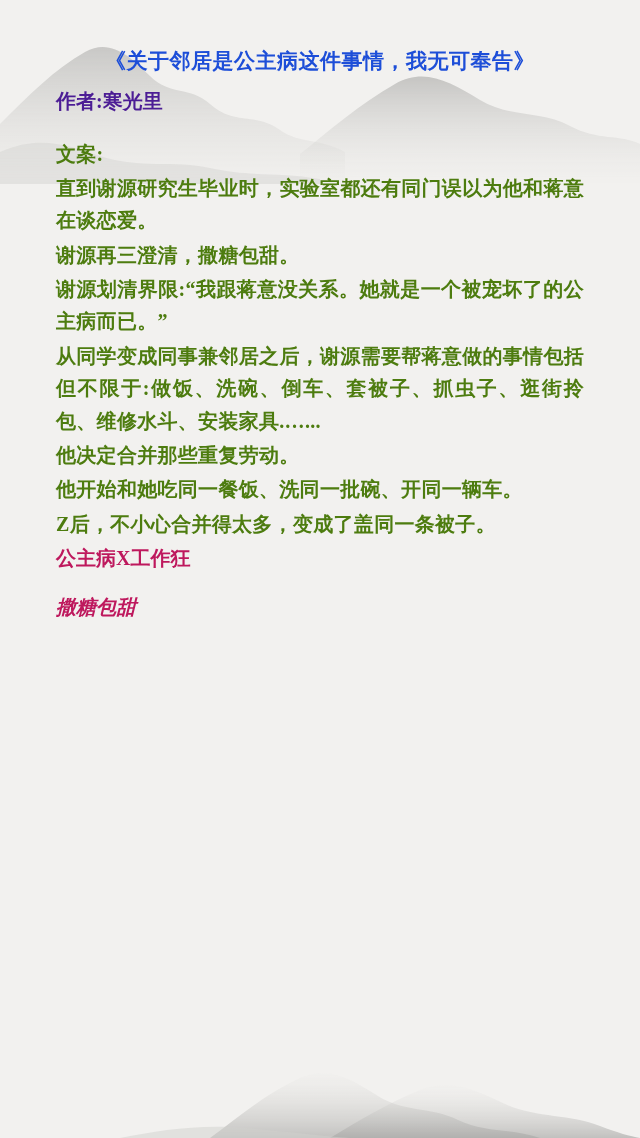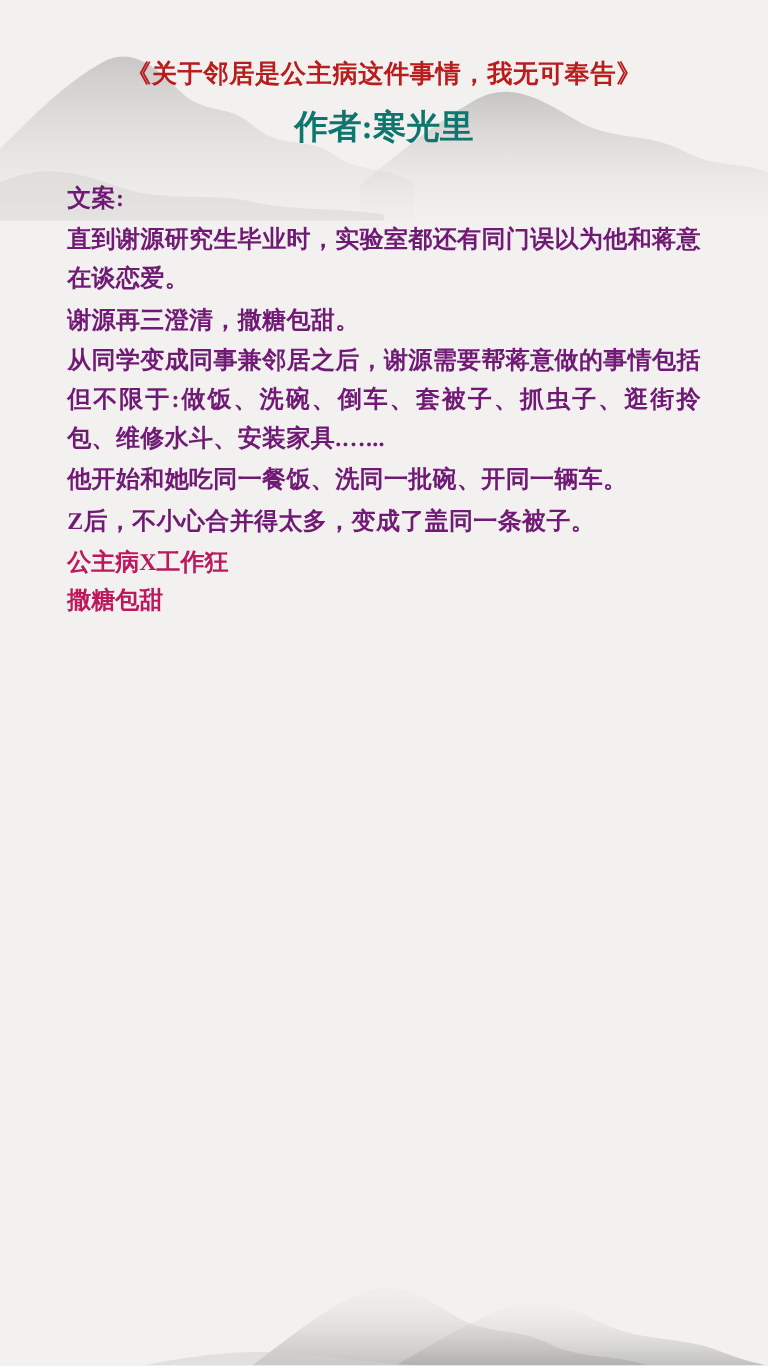--- a/index.html
+++ b/index.html
@@ -41,55 +41,55 @@
     z-index: 2;
     padding: 0 56px;
     box-sizing: border-box;
   }
 
   .title {
     margin-top: 46px;
     text-align: center;
     font-size: 21px;
     font-weight: bold;
-    color: #b91c1c;
+    color: #1d4ed8;
     letter-spacing: 0.5px;
     line-height: 1.5;
   }
   .author {
-    text-align: center;
-    font-size: 28px;
+    font-size: 20px;
     font-weight: bold;
-    color: #0f766e;
+    color: #4c1d95;
     margin-top: 8px;
     line-height: 1.5;
   }
 
   .body-block {
     margin-top: 22px;
   }
   .para {
     font-size: 20px;
     font-weight: bold;
-    color: #701a75;
+    color: #4d7c0f;
     line-height: 1.62;
     letter-spacing: 0.3px;
     text-align: justify;
     margin: 0 0 2px 0;
     word-break: break-all;
   }
   .tagline {
     font-size: 20px;
     font-weight: bold;
     color: #be185d;
     line-height: 1.62;
     margin: 0;
   }
   .tagline.second {
-    margin-top: 0;
+    margin-top: 16px;
+    font-style: italic;
   }
 </style>
 </head>
 <body>
 
 <svg class="ink-top" viewBox="0 0 640 150" preserveAspectRatio="none">
   <defs>
     <linearGradient id="gTop" x1="0" y1="0" x2="0" y2="1">
       <stop offset="0%" stop-color="#9a9a98" stop-opacity="0.85"></stop>
       <stop offset="100%" stop-color="#cfcecb" stop-opacity="0.05"></stop>
@@ -109,21 +109,23 @@
 
 <div class="page">
 
   <div class="title">《关于邻居是公主病这件事情，我无可奉告》</div>
   <div class="author">作者:寒光里</div>
 
   <div class="body-block">
     <p class="para">文案:</p>
     <p class="para">直到谢源研究生毕业时，实验室都还有同门误以为他和蒋意在谈恋爱。</p>
     <p class="para">谢源再三澄清，撒糖包甜。</p>
+    <p class="para">谢源划清界限:“我跟蒋意没关系。她就是一个被宠坏了的公主病而已。”</p>
     <p class="para">从同学变成同事兼邻居之后，谢源需要帮蒋意做的事情包括但不限于:做饭、洗碗、倒车、套被子、抓虫子、逛街拎包、维修水斗、安装家具.…...</p>
+    <p class="para">他决定合并那些重复劳动。</p>
     <p class="para">他开始和她吃同一餐饭、洗同一批碗、开同一辆车。</p>
     <p class="para">Z后，不小心合并得太多，变成了盖同一条被子。</p>
     <p class="tagline">公主病X工作狂</p>
     <p class="tagline second">撒糖包甜</p>
   </div>
 
 </div>
 
 <svg class="ink-bottom" viewBox="0 0 640 140" preserveAspectRatio="none">
   <defs>

